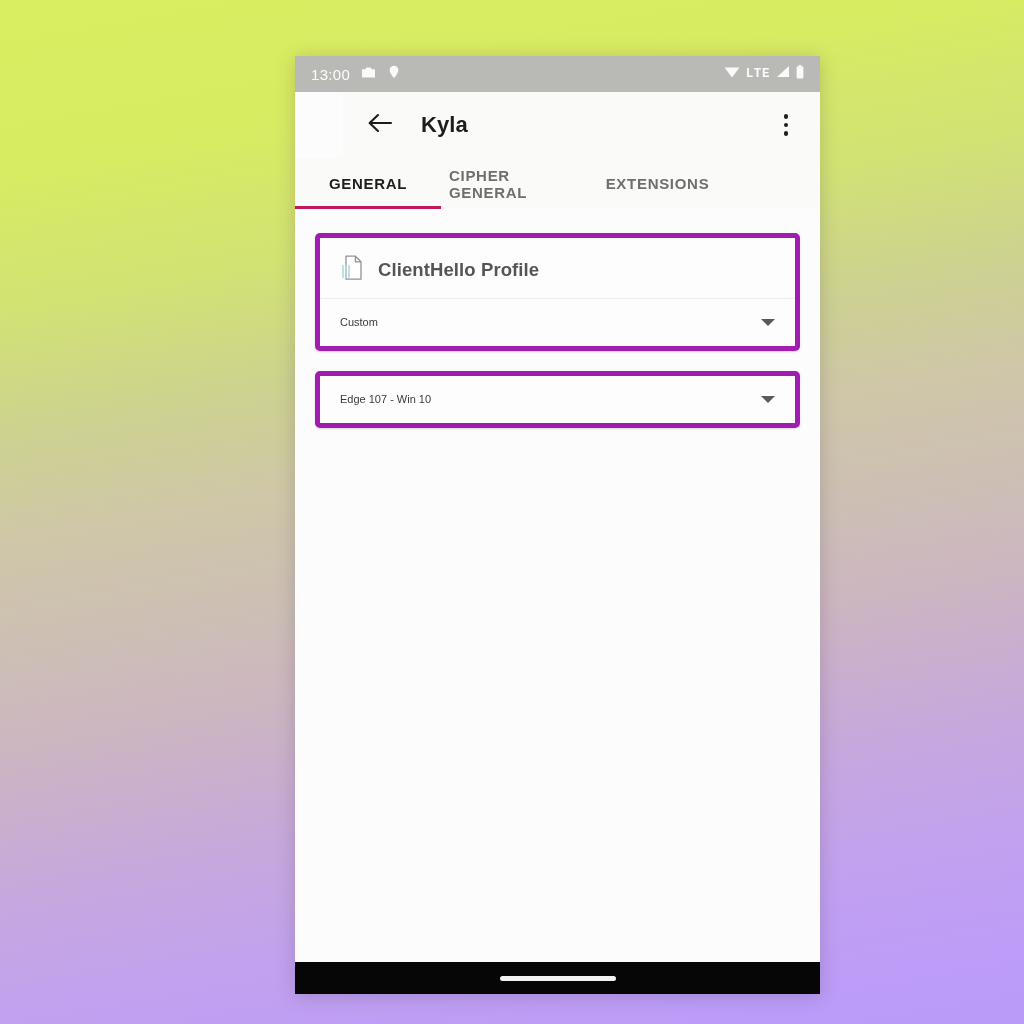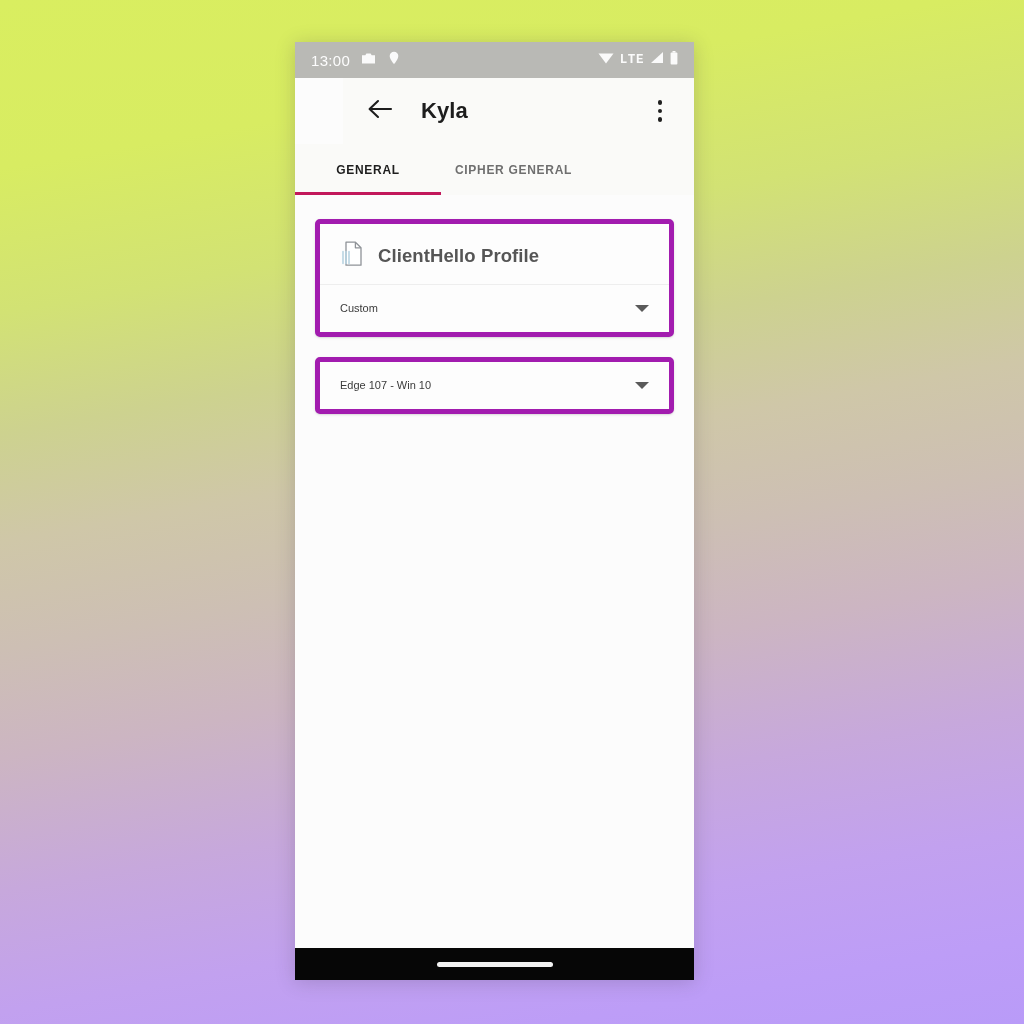--- a/index.html
+++ b/index.html
@@ -25,22 +25,22 @@
         #c2a1ef 84%,
         #bd9df7 93%,
         #b99bf8 100%);
     position: relative;
   }
 
   
   #phone {
     position: absolute;
     left: 295px;
-    top: 42px;
-    width: 399px;
+    top: 56px;
+    width: 525px;
     height: 938px;
     background: #fcfcfc;
     overflow: hidden;
     box-shadow: 0 2px 18px rgba(60,50,70,0.22);
   }
 
   
   .status-bar {
     height: 36px;
     background: #b9b9b5;
@@ -115,21 +115,21 @@
     height: 51px;
     background: #fafaf8;
     display: flex;
     align-items: stretch;
     position: relative;
   }
   .tab {
     display: flex;
     align-items: center;
     justify-content: center;
-    font-size: 12px;
+    font-size: 15px;
     font-weight: 700;
     letter-spacing: 0.7px;
     color: #6f6f6f;
     cursor: pointer;
     padding: 0 8px;
   }
   .tab.tab-general { width: 146px; color: #1e1e1e; }
   .tab.tab-cipher  { width: 145px; }
   .tab.tab-ext     { width: 143px; }
   .tab-indicator {
@@ -259,20 +259,21 @@
     <div class="overflow-btn">
       <span class="dot"></span>
       <span class="dot"></span>
       <span class="dot"></span>
     </div>
   </div>
 
   <div class="tab-bar">
     <div class="tab tab-general">GENERAL</div>
     <div class="tab tab-cipher">CIPHER GENERAL</div>
+    <div class="tab tab-ext">EXTENSIONS</div>
     <div class="tab-indicator"></div>
   </div>
 
   <div class="content">
 
     <div class="card">
       <div class="card-header">
         <span>
           <svg width="24" height="26" viewBox="0 0 24 26">
             <path d="M6 1.2h9.4L21 6.8v17.4H6z" fill="#ffffff" stroke="#8f9398" stroke-width="1.3" stroke-linejoin="round"></path>

